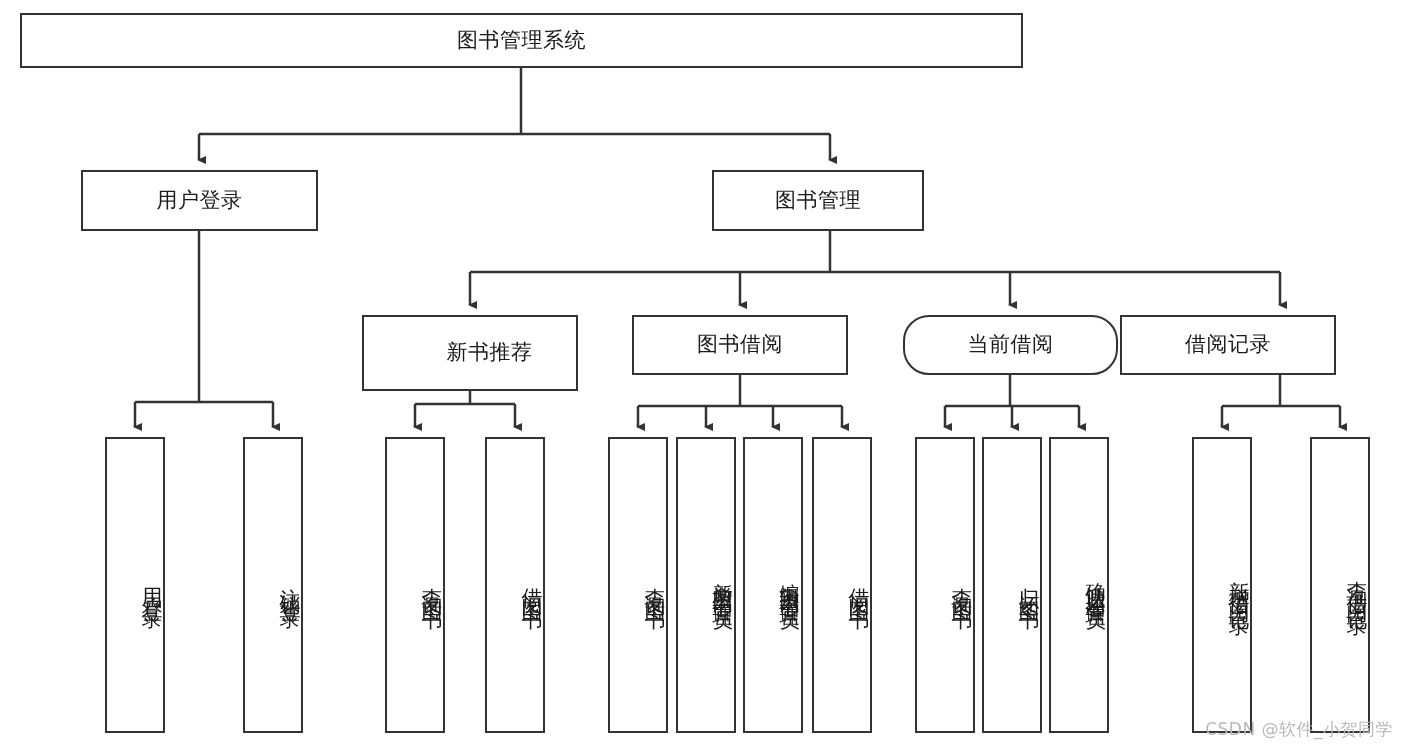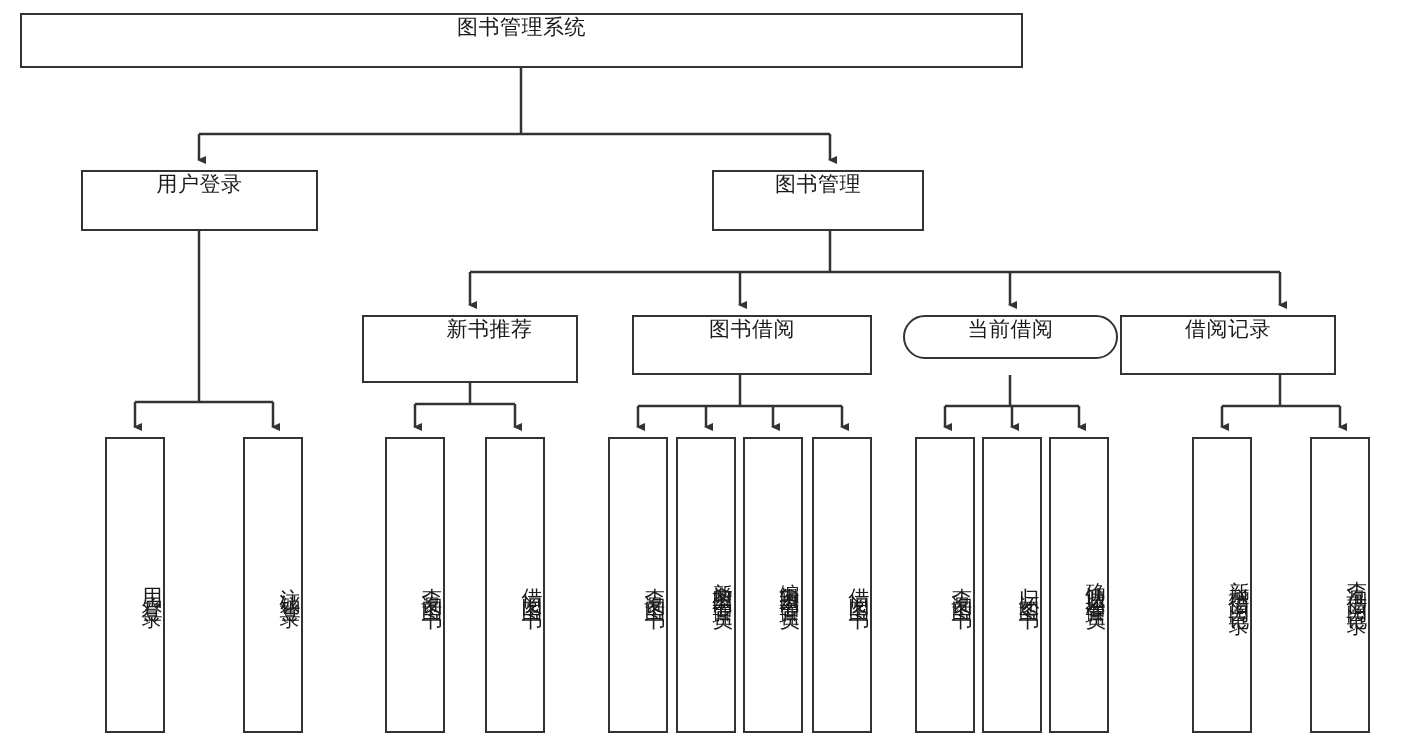--- a/index.html
+++ b/index.html
@@ -23,20 +23,21 @@
     top: 0;
     width: 1405px;
     height: 747px;
   }
   .node-box {
     position: absolute;
     box-sizing: border-box;
     background: #ffffff;
     border: 2px solid #333333;
     display: flex;
+    align-items: center;
     justify-content: center;
     color: #1a1a1a;
   }
   .node-box.horizontal {
     font-size: 21px;
     letter-spacing: 0.5px;
     line-height: 1.2;
   }
   .node-box.vertical {
     writing-mode: vertical-rl;
@@ -130,27 +131,27 @@
   <div id="nodes-layer">
       <div class="node-box horizontal" style="left: 20px; top: 13px; width: 1003px; height: 55px;">
         <span class="node-label">图书管理系统</span>
       </div>
       <div class="node-box horizontal" style="left: 81px; top: 170px; width: 237px; height: 61px;">
         <span class="node-label">用户登录</span>
       </div>
       <div class="node-box horizontal" style="left: 712px; top: 170px; width: 212px; height: 61px;">
         <span class="node-label">图书管理</span>
       </div>
-      <div class="node-box horizontal" style="left: 362px; top: 315px; width: 216px; height: 68px; padding-left: 39px;">
+      <div class="node-box horizontal" style="left: 362px; top: 315px; width: 216px; height: 76px; padding-left: 39px;">
         <span class="node-label">新书推荐</span>
       </div>
-      <div class="node-box horizontal" style="left: 632px; top: 315px; width: 240px; height: 60px;">
+      <div class="node-box horizontal" style="left: 632px; top: 315px; width: 216px; height: 60px;">
         <span class="node-label">图书借阅</span>
       </div>
-      <div class="node-box horizontal" style="left: 903px; top: 315px; width: 215px; height: 44px; border-radius: 26px;">
+      <div class="node-box horizontal" style="left: 903px; top: 315px; width: 215px; height: 60px; border-radius: 26px;">
         <span class="node-label">当前借阅</span>
       </div>
       <div class="node-box horizontal" style="left: 1120px; top: 315px; width: 216px; height: 60px;">
         <span class="node-label">借阅记录</span>
       </div>
       <div class="node-box vertical" style="left: 105px; top: 437px; width: 60px; height: 296px;">
         <span class="node-label">用户登录</span>
       </div>
       <div class="node-box vertical" style="left: 243px; top: 437px; width: 60px; height: 296px;">
         <span class="node-label">注销登录</span>
@@ -183,13 +184,14 @@
         <span class="node-label">确认归还（管理员）</span>
       </div>
       <div class="node-box vertical" style="left: 1192px; top: 437px; width: 60px; height: 296px;">
         <span class="node-label">新增借阅记录</span>
       </div>
       <div class="node-box vertical" style="left: 1310px; top: 437px; width: 60px; height: 296px;">
         <span class="node-label">查询借阅记录</span>
       </div>
     </div>
 
+  <div id="watermark">CSDN @软件_小贺同学</div>
 </div>
 
 </body></html>

